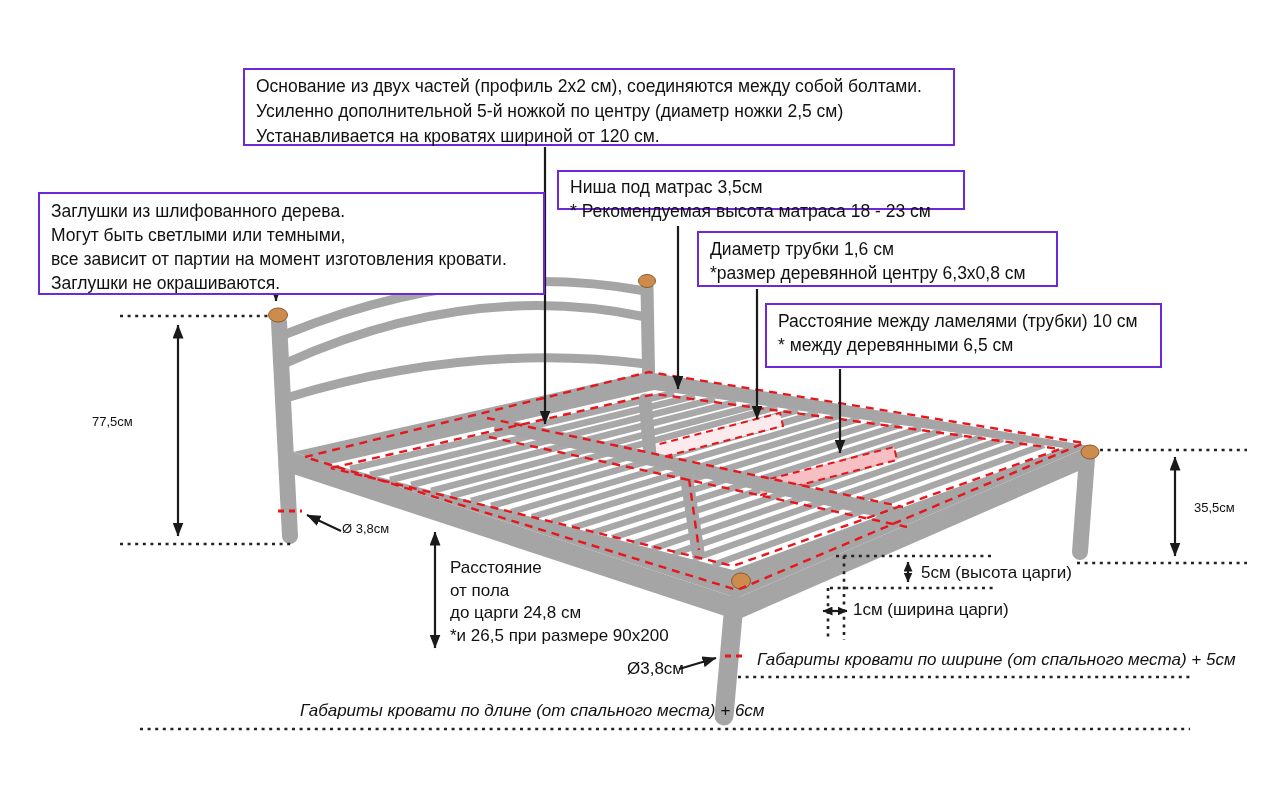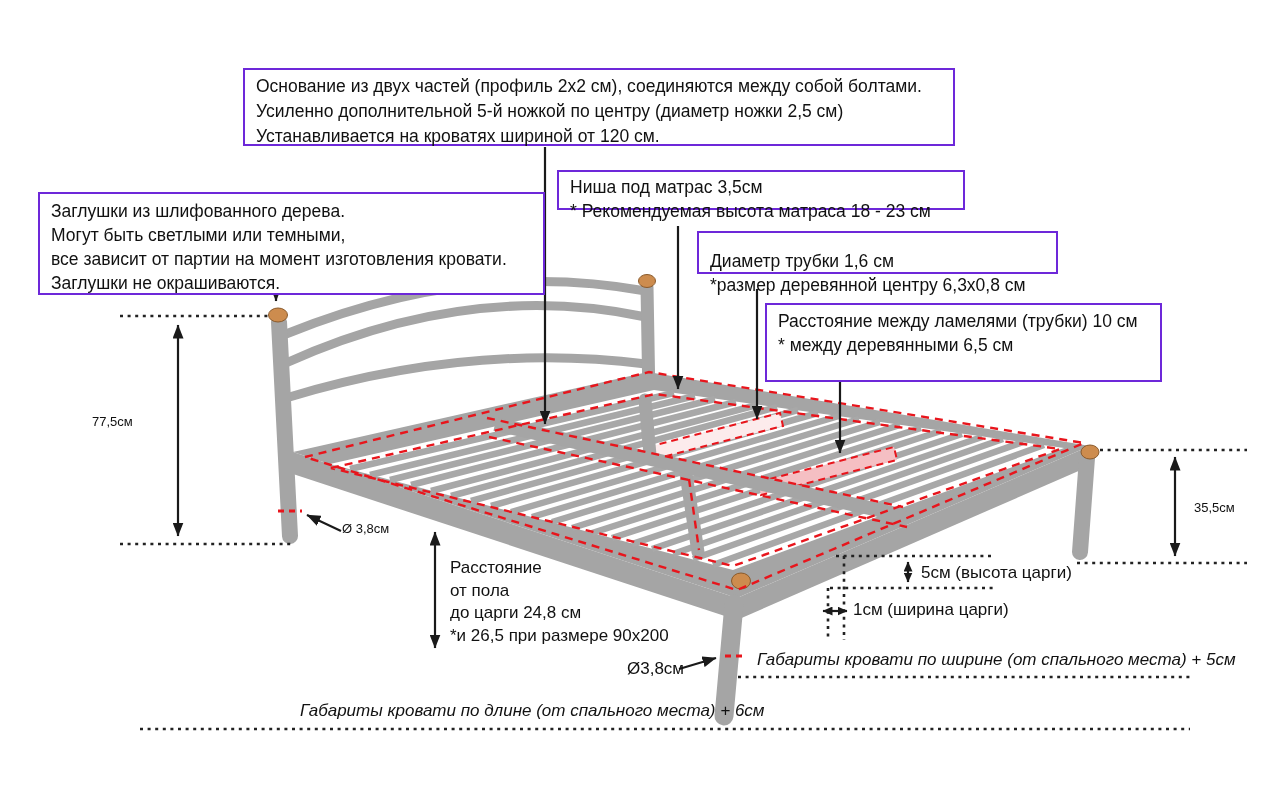--- a/index.html
+++ b/index.html
@@ -144,26 +144,26 @@
     <div>Могут быть светлыми или темными,</div>
     <div>все зависит от партии на момент изготовления кровати.</div>
     <div>Заглушки не окрашиваются.</div>
   </div>
 
   <div class="callout small" style="left:557px;top:170px;width:408px;height:40px;padding-top:3px;">
     <div>Ниша под матрас 3,5см</div>
     <div>* Рекомендуемая высота матраса 18 - 23 см</div>
   </div>
 
-  <div class="callout small" style="left:697px;top:231px;width:361px;height:43px;padding-top:16px;">
+  <div class="callout small" style="left:697px;top:231px;width:361px;height:56px;padding-top:4px;">
     <div>Диаметр трубки 1,6 см</div>
     <div>*размер деревянной центру 6,3х0,8 см</div>
   </div>
 
-  <div class="callout small" style="left:765px;top:303px;width:397px;height:79px;">
+  <div class="callout small" style="left:765px;top:303px;width:397px;height:65px;">
     <div>Расстояние между ламелями (трубки) 10 см</div>
     <div>* между деревянными 6,5 см</div>
   </div>
 
   <div class="lbl big" style="left:92px;top:411px;">77,5см</div>
 
   <div class="lbl big" style="left:342px;top:518px;">Ø 3,8см</div>
 
   <div class="lbl" style="left:450px;top:557px;line-height:22.5px;">
     <div>Расстояние</div>

